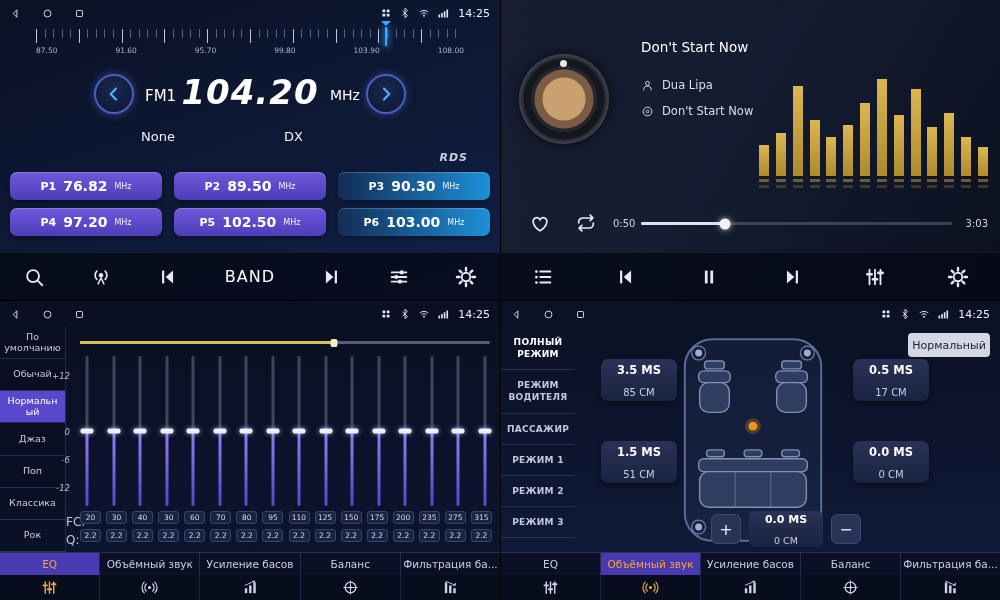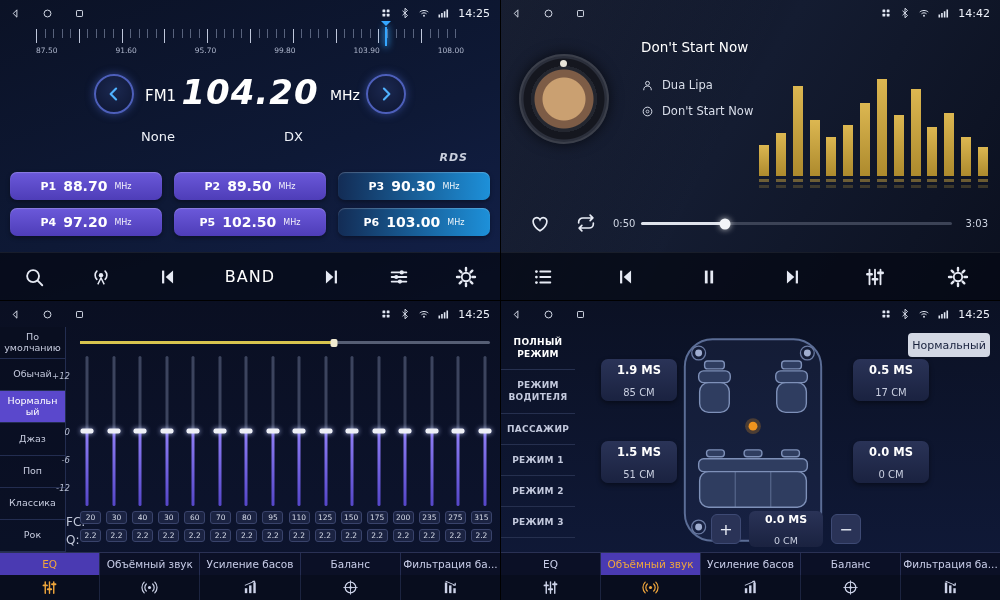--- a/index.html
+++ b/index.html
@@ -358,21 +358,21 @@
           <use href="#i-chev-r"></use>
         </svg>
     </div>
     <div class="pty">None</div>
     <div class="dx">DX</div>
     <div class="rds">RDS</div>
 
     <div class="presets">
       <div class="preset">
         <span class="p-label">P1</span>
-        <span class="p-freq">88.70</span>
+        <span class="p-freq">76.82</span>
         <span class="p-unit">MHz</span>
       </div>
       <div class="preset">
         <span class="p-label">P2</span>
         <span class="p-freq">89.50</span>
         <span class="p-unit">MHz</span>
       </div>
       <div class="preset blue">
         <span class="p-label">P3</span>
         <span class="p-freq">90.30</span>
@@ -413,48 +413,20 @@
           <use href="#i-tune-h"></use>
         </svg>
       <svg class="ic">
           <use href="#i-gear"></use>
         </svg>
     </div>
   </div>
 
   <div class="q" id="q-player">
     <div class="beam"></div>
-    <div class="statusbar">
-      <div class="sb-left">
-        <svg class="ic">
-            <use href="#i-back"></use>
-          </svg>
-        <svg class="ic">
-            <use href="#i-home"></use>
-          </svg>
-        <svg class="ic">
-            <use href="#i-recents"></use>
-          </svg>
-      </div>
-      <div class="sb-right">
-        <svg class="ic">
-            <use href="#i-grid"></use>
-          </svg>
-        <svg class="ic">
-            <use href="#i-bt"></use>
-          </svg>
-        <svg class="ic">
-            <use href="#i-wifi"></use>
-          </svg>
-        <svg class="ic">
-            <use href="#i-signal"></use>
-          </svg>
-        <span class="sb-time">14:42</span>
-      </div>
-    </div>
 
     <div class="disc"></div>
     <div class="track-title">Don't Start Now</div>
     <div class="meta-row" id="artist-row">
       <svg class="ic">
           <use href="#i-person"></use>
         </svg>
       <span>Dua Lipa</span>
     </div>
     <div class="meta-row" id="album-row">
@@ -864,21 +836,21 @@
           <rect x="30" y="129" width="110" height="13" rx="5"></rect>
           <rect x="31" y="142" width="108" height="36" rx="9"></rect>
         </g>
         <path d="M67 142 V178 M103 142 V178" stroke="#7e90b8" stroke-width="1" opacity="0.6"></path>
         <circle cx="85" cy="96" r="8" fill="rgba(240,150,30,0.25)"></circle>
         <circle cx="85" cy="96" r="4.5" fill="#f0941e"></circle>
       </svg>
     </div>
 
     <div class="delay-box" id="d-fl">
-      <div class="delay-ms">1.9 MS</div>
+      <div class="delay-ms">3.5 MS</div>
       <div class="delay-cm">85 CM</div>
     </div>
     <div class="delay-box" id="d-fr">
       <div class="delay-ms">0.5 MS</div>
       <div class="delay-cm">17 CM</div>
     </div>
     <div class="delay-box" id="d-rl">
       <div class="delay-ms">1.5 MS</div>
       <div class="delay-cm">51 CM</div>
     </div>

